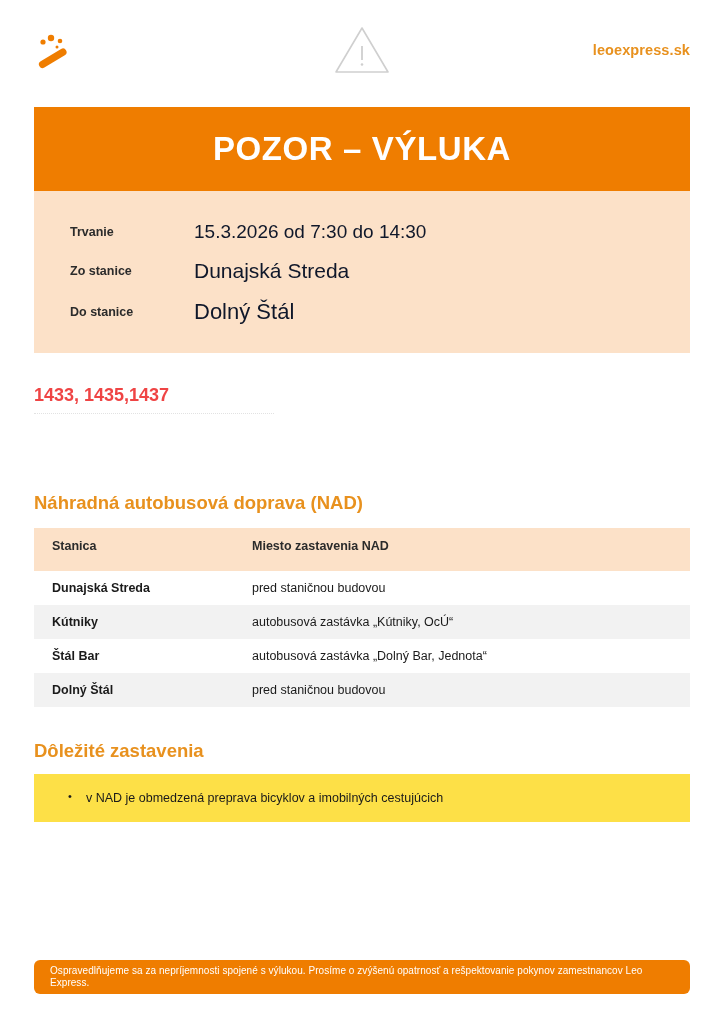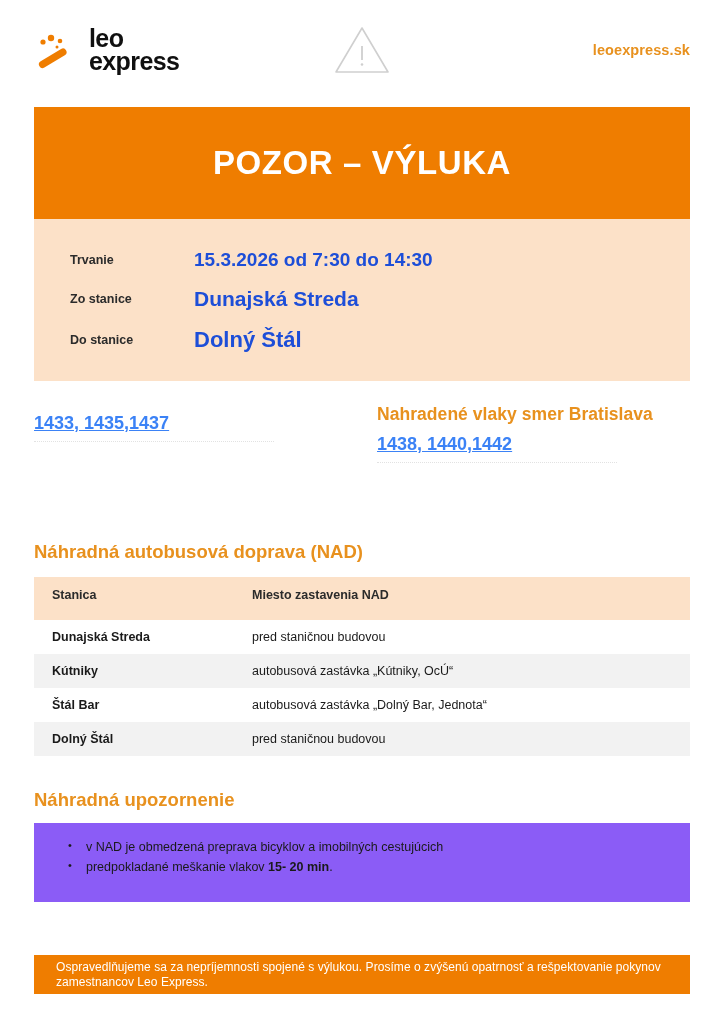--- a/index.html
+++ b/index.html
@@ -59,21 +59,21 @@
     color: #E8911E;
     font-weight: bold;
     font-size: 14.5px;
     letter-spacing: 0.1px;
   }
 
   
   .banner {
     margin: 7px 34px 0 34px;
     background: #EF7D00;
-    height: 112px;
+    height: 84px;
     display: flex;
     align-items: center;
     justify-content: center;
   }
   .banner-title {
     color: #ffffff;
     font-weight: bold;
     font-size: 33px;
     letter-spacing: 0.6px;
   }
@@ -91,22 +91,22 @@
   }
   .info-label {
     width: 160px;
     padding-left: 36px;
     box-sizing: border-box;
     font-size: 12.5px;
     font-weight: bold;
     color: #2b2b2b;
   }
   .info-value {
-    font-weight: bold;
-    color: #1d4ed8;
+    font-weight: normal;
+    color: #0f172a;
   }
   .info-value.v1 { font-size: 19px; }
   .info-value.v2 { font-size: 21px; }
   .info-value.v3 { font-size: 22px; }
 
   
   .trains {
     display: flex;
     margin: 23px 34px 0 34px;
   }
@@ -118,26 +118,25 @@
   .trains-head {
     color: #E8911E;
     font-weight: bold;
     font-size: 17.5px;
     letter-spacing: 0.05px;
   }
   .trains-val {
     margin-top: 9px;
     font-weight: bold;
     font-size: 18px;
-    color: #3b82f6;
+    color: #ef4444;
     border-bottom: 1px dotted #e2e2e2;
     padding-bottom: 7px;
     display: inline-block;
     min-width: 240px;
-    text-decoration: underline;
   }
 
   
   .section-head {
     color: #E8911E;
     font-weight: bold;
     font-size: 18.5px;
     margin: 0 34px;
   }
   .sec-nad { margin-top: 78px; }
@@ -166,22 +165,22 @@
   .nad-table td.station {
     font-weight: bold;
   }
   .nad-table col.c1 { width: 200px; }
   .nad-table tbody tr:nth-child(odd)  { background: #ffffff; }
   .nad-table tbody tr:nth-child(even) { background: #f2f2f2; }
 
   
   .notice {
     margin: 12px 34px 0 34px;
-    background: #8b5cf6;
-    padding: 14px 0 24px 0;
+    background: #fde047;
+    padding: 14px 0 14px 0;
   }
   .notice ul {
     margin: 0;
     padding: 0 0 0 52px;
     list-style: none;
   }
   .notice li {
     font-size: 12.5px;
     line-height: 1.62;
     color: #1a1a1a;
@@ -197,46 +196,43 @@
   .notice b { font-weight: bold; }
 
   
   .footer {
     position: absolute;
     left: 34px;
     right: 34px;
     bottom: 30px;
     background: #EF7D00;
     color: #ffffff;
-    font-size: 12px;
+    font-size: 10px;
     line-height: 1.2;
-    padding: 5px 22px;
+    padding: 5px 16px;
     box-sizing: border-box;
     letter-spacing: 0.05px;
+    border-radius: 6px;
   }
 </style>
 </head>
 <body>
 
 <div class="header">
 
   <div class="logo">
     <div class="logo-mark">
       <svg viewBox="0 0 46 46" width="46" height="46" aria-hidden="true">
         <circle cx="9" cy="15" r="2.6" fill="#EF7D00"></circle>
         <circle cx="17" cy="11" r="3.2" fill="#EF7D00"></circle>
         <circle cx="26" cy="14" r="2.3" fill="#EF7D00"></circle>
         <circle cx="23" cy="20" r="1.5" fill="#EF7D00"></circle>
         <rect x="3" y="28" width="31" height="7.2" rx="3.6" fill="#EF7D00" transform="rotate(-31 18 31)"></rect>
       </svg>
     </div>
-    <div class="logo-text">
-      <span>leo</span>
-      <span>express</span>
-    </div>
   </div>
 
   <div class="warn-triangle">
     <svg viewBox="0 0 58 52" width="58" height="52" aria-hidden="true">
       <path d="M29 4 L55 48 L3 48 Z" fill="none" stroke="#cfcfcf" stroke-width="1.6" stroke-linejoin="round"></path>
       <rect x="28.1" y="22" width="1.8" height="14" fill="#cfcfcf"></rect>
       <circle cx="29" cy="40.5" r="1.3" fill="#cfcfcf"></circle>
     </svg>
   </div>
 
@@ -264,24 +260,20 @@
     <div class="info-value v3">Dolný Štál</div>
   </div>
 </div>
 
 <div class="trains">
 
   <div class="trains-col">
     <div class="trains-val">1433, 1435,1437</div>
   </div>
 
-  <div class="trains-col">
-    <div class="trains-head">Nahradené vlaky smer Bratislava</div>
-    <div class="trains-val">1438, 1440,1442</div>
-  </div>
 </div>
 
 <div class="section-head sec-nad">Náhradná autobusová doprava (NAD)</div>
 
 <table class="nad-table">
   <colgroup>
       <col class="c1">
       <col class="c2">
     </colgroup>
   <thead>
@@ -303,26 +295,23 @@
       <td class="station">Štál Bar</td>
       <td>autobusová zastávka „Dolný Bar, Jednota“</td>
     </tr>
     <tr>
       <td class="station">Dolný Štál</td>
       <td>pred staničnou budovou</td>
     </tr>
   </tbody>
 </table>
 
-<div class="section-head sec-note">Náhradná upozornenie</div>
+<div class="section-head sec-note">Dôležité zastavenia</div>
 
 <div class="notice">
   <ul>
     <li>
       <span>v NAD je obmedzená preprava bicyklov a imobilných cestujúcich</span>
     </li>
-    <li>
-      <span>predpokladané meškanie vlakov </span><b>15- 20 min</b><span>.</span>
-    </li>
   </ul>
 </div>
 
 <div class="footer">Ospravedlňujeme sa za nepríjemnosti spojené s výlukou. Prosíme o zvýšenú opatrnosť a rešpektovanie pokynov zamestnancov Leo Express.</div>
 
 </body></html>

